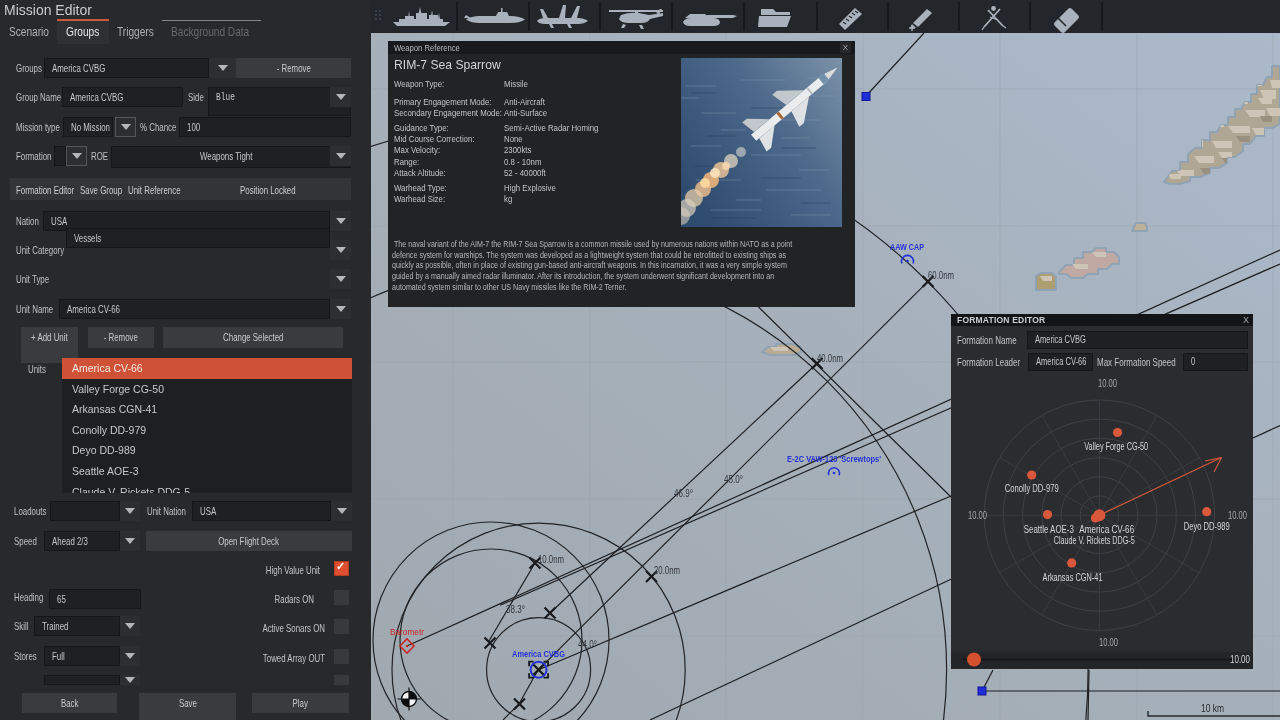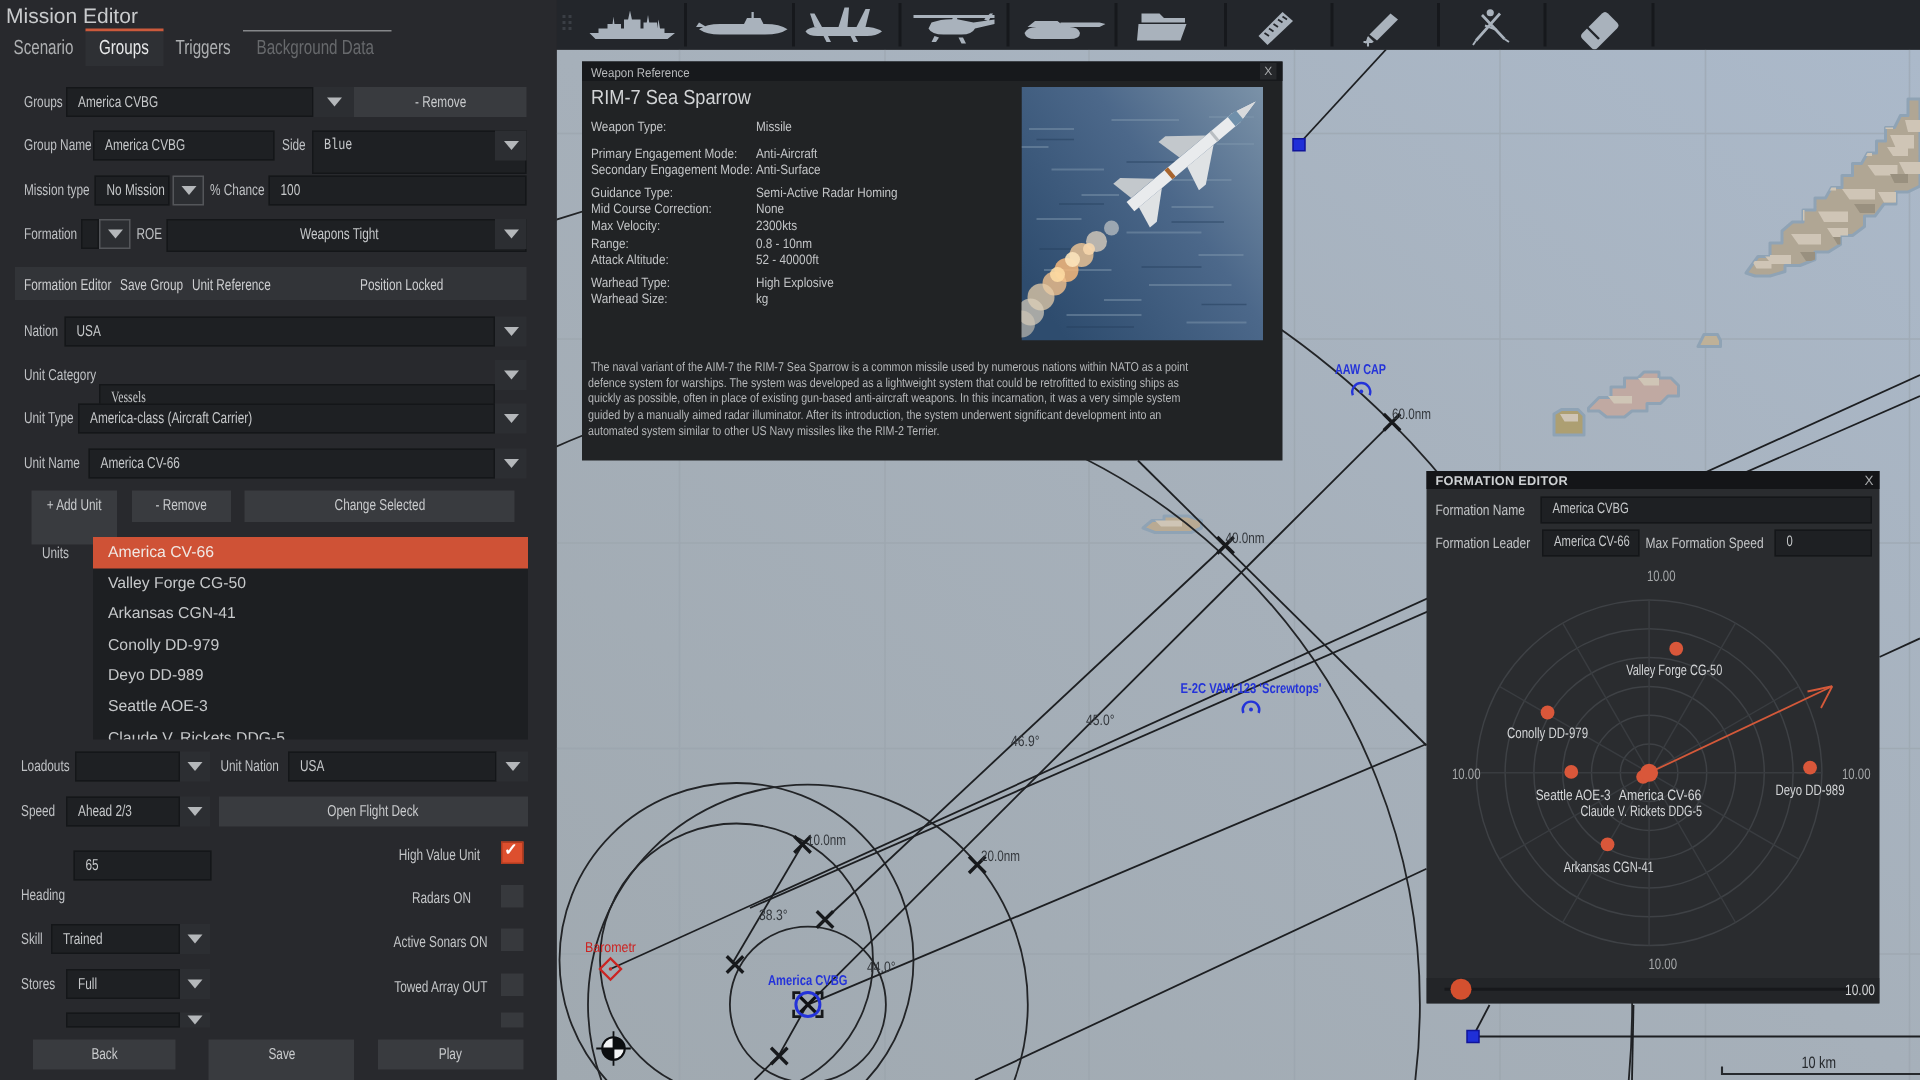--- a/index.html
+++ b/index.html
@@ -214,25 +214,24 @@
  <div class="lbl" style="left:16px;top:184px;color:#cdced0;">Formation Editor</div>
  <div class="lbl" style="left:80px;top:184px;color:#cdced0;">Save Group</div>
  <div class="lbl" style="left:128px;top:184px;color:#cdced0;">Unit Reference</div>
  <div class="lbl" style="left:240px;top:184px;color:#cdced0;">Position Locked</div>
 
  <div class="lbl" style="left:16px;top:215px;">Nation</div>
  <div class="inp" style="left:43px;top:211px;width:287px;height:20px;"><s>USA</s></div>
  <div class="ddb" style="left:330px;top:211px;width:21px;height:20px;"></div>
 
  <div class="lbl" style="left:16px;top:244px;">Unit Category</div>
- <div class="inp" style="left:66px;top:256px;width:264px;height:20px;font-family:Liberation Serif, serif;"><s>Vessels</s></div>
+ <div class="inp" style="left:66px;top:228px;width:264px;height:20px;"><s>Vessels</s></div>
  <div class="ddb" style="left:330px;top:240px;width:21px;height:20px;"></div>
 
  <div class="lbl" style="left:16px;top:273px;">Unit Type</div>
- <div class="inp" style="left:52px;top:269px;width:278px;height:20px;"><s>America-class (Aircraft Carrier)</s></div>
  <div class="ddb" style="left:330px;top:269px;width:21px;height:20px;"></div>
 
  <div class="lbl" style="left:16px;top:303px;">Unit Name</div>
  <div class="inp" style="left:59px;top:299px;width:271px;height:20px;"><s>America CV-66</s></div>
  <div class="ddb" style="left:330px;top:299px;width:21px;height:20px;"></div>
 
  <div class="btn" style="left:21px;top:327px;width:57px;height:36px;line-height:21px;"><s>+ Add Unit</s></div>
  <div class="btn" style="left:88px;top:327px;width:66px;height:21px;line-height:21px;"><s>- Remove</s></div>
  <div class="btn" style="left:163px;top:327px;width:180px;height:21px;line-height:21px;"><s>Change Selected</s></div>
 
@@ -257,21 +256,21 @@
  <div class="lbl" style="left:14px;top:535px;">Speed</div>
  <div class="inp" style="left:44px;top:531px;width:76px;height:20px;"><s>Ahead 2/3</s></div>
  <div class="ddb" style="left:120px;top:531px;width:20px;height:20px;"></div>
  <div class="btn" style="left:146px;top:531px;width:206px;height:20px;line-height:20px;"><s>Open Flight Deck</s></div>
 
  <div class="rlb" style="left:220px;top:564px;width:100px;">High Value Unit</div>
  <div class="chk" style="left:334px;top:561px;background:#dd4f2e;border:1px solid #b23c20;"></div>
  <div class="a" style="left:336px;top:560px;color:#fff;font-size:11px;font-weight:bold;">✓</div>
 
  <div class="lbl" style="left:14px;top:591px;">Heading</div>
- <div class="inp" style="left:49px;top:567px;width:92px;height:20px;"><s>65</s></div>
+ <div class="inp" style="left:49px;top:589px;width:92px;height:20px;"><s>65</s></div>
  <div class="rlb" style="left:220px;top:593px;width:94px;">Radars ON</div>
  <div class="chk" style="left:334px;top:590px;"></div>
 
  <div class="lbl" style="left:14px;top:620px;">Skill</div>
  <div class="inp" style="left:34px;top:616px;width:86px;height:20px;"><s>Trained</s></div>
  <div class="ddb" style="left:120px;top:616px;width:20px;height:20px;"></div>
  <div class="rlb" style="left:220px;top:622px;width:105px;">Active Sonars ON</div>
  <div class="chk" style="left:334px;top:619px;"></div>
 
  <div class="lbl" style="left:14px;top:650px;">Stores</div>

